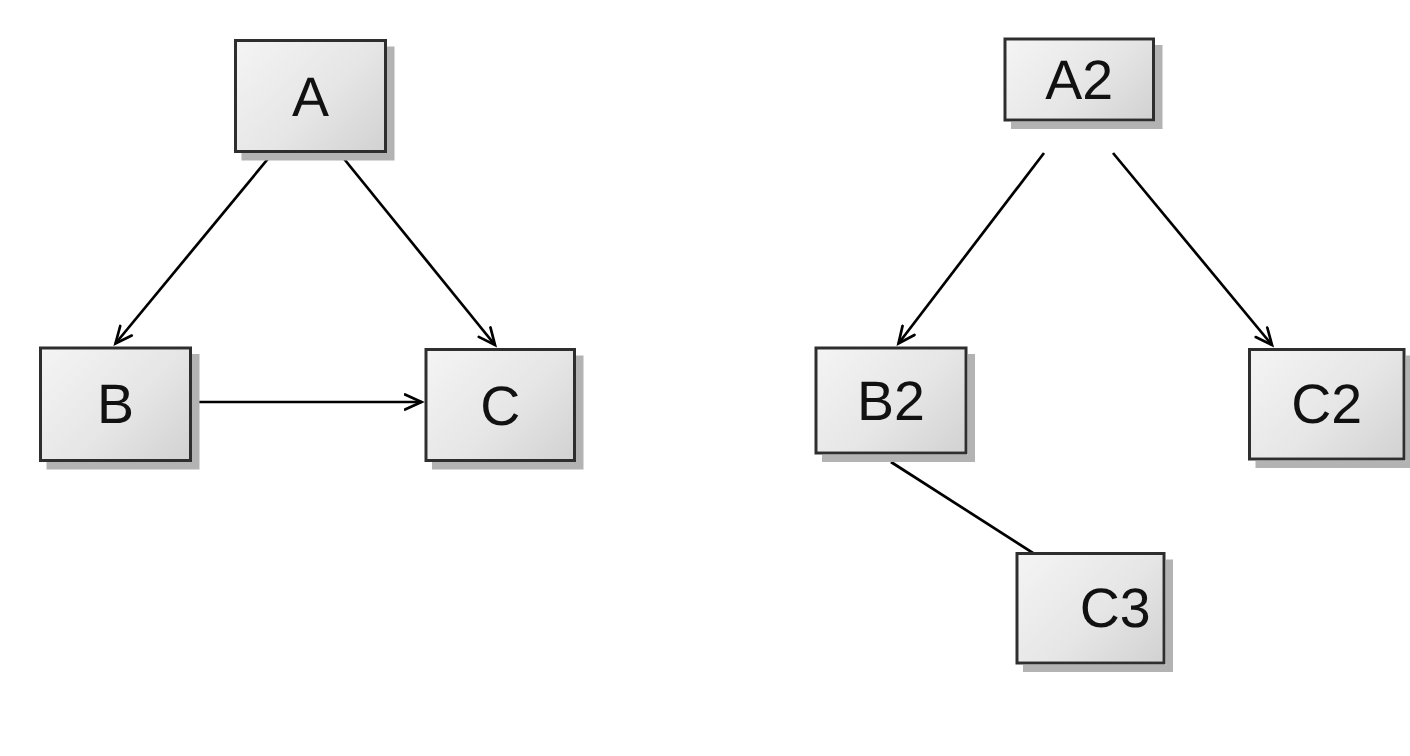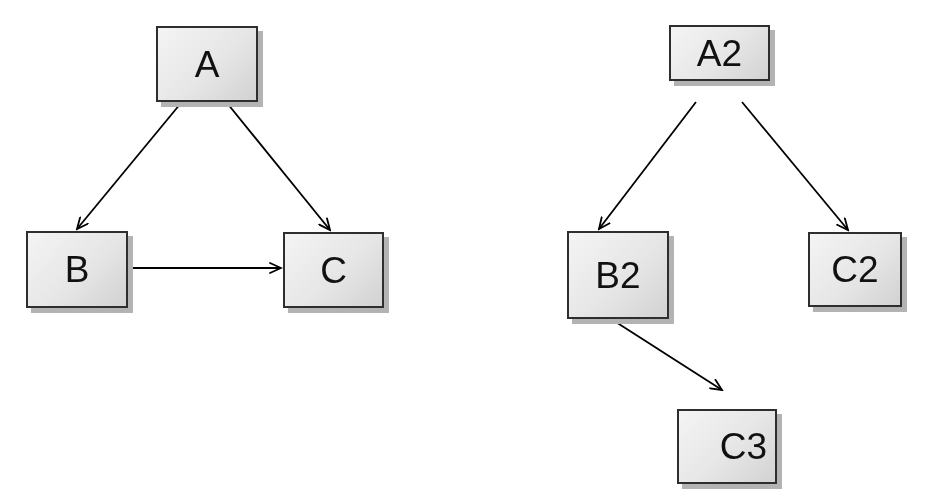--- a/index.html
+++ b/index.html
@@ -68,22 +68,22 @@
     </div>
     <div class="node" style="left: 26px; top: 231px; width: 102px; height: 77px;">
       <span class="node-label" style="color: rgb(17, 17, 17);">B</span>
     </div>
     <div class="node" style="left: 283px; top: 232px; width: 101px; height: 76px;">
       <span class="node-label" style="color: rgb(17, 17, 17);">C</span>
     </div>
     <div class="node" style="left: 669px; top: 25px; width: 101px; height: 56px;">
       <span class="node-label" style="color: rgb(17, 17, 17);">A2</span>
     </div>
-    <div class="node" style="left: 567px; top: 231px; width: 102px; height: 88px;">
+    <div class="node" style="left: 543px; top: 231px; width: 102px; height: 72px;">
       <span class="node-label" style="color: rgb(17, 17, 17);">B2</span>
     </div>
-    <div class="node" style="left: 808px; top: 232px; width: 94px; height: 75px;">
+    <div class="node" style="left: 832px; top: 232px; width: 105px; height: 75px;">
       <span class="node-label" style="color: rgb(17, 17, 17);">C2</span>
     </div>
-    <div class="node" style="left: 677px; top: 409px; width: 100px; height: 75px; padding-left: 33px;">
+    <div class="node" style="left: 677px; top: 368px; width: 100px; height: 75px; padding-left: 33px;">
       <span class="node-label" style="color: rgb(17, 17, 17);">C3</span>
     </div>
   </div>
 
 </body></html>

